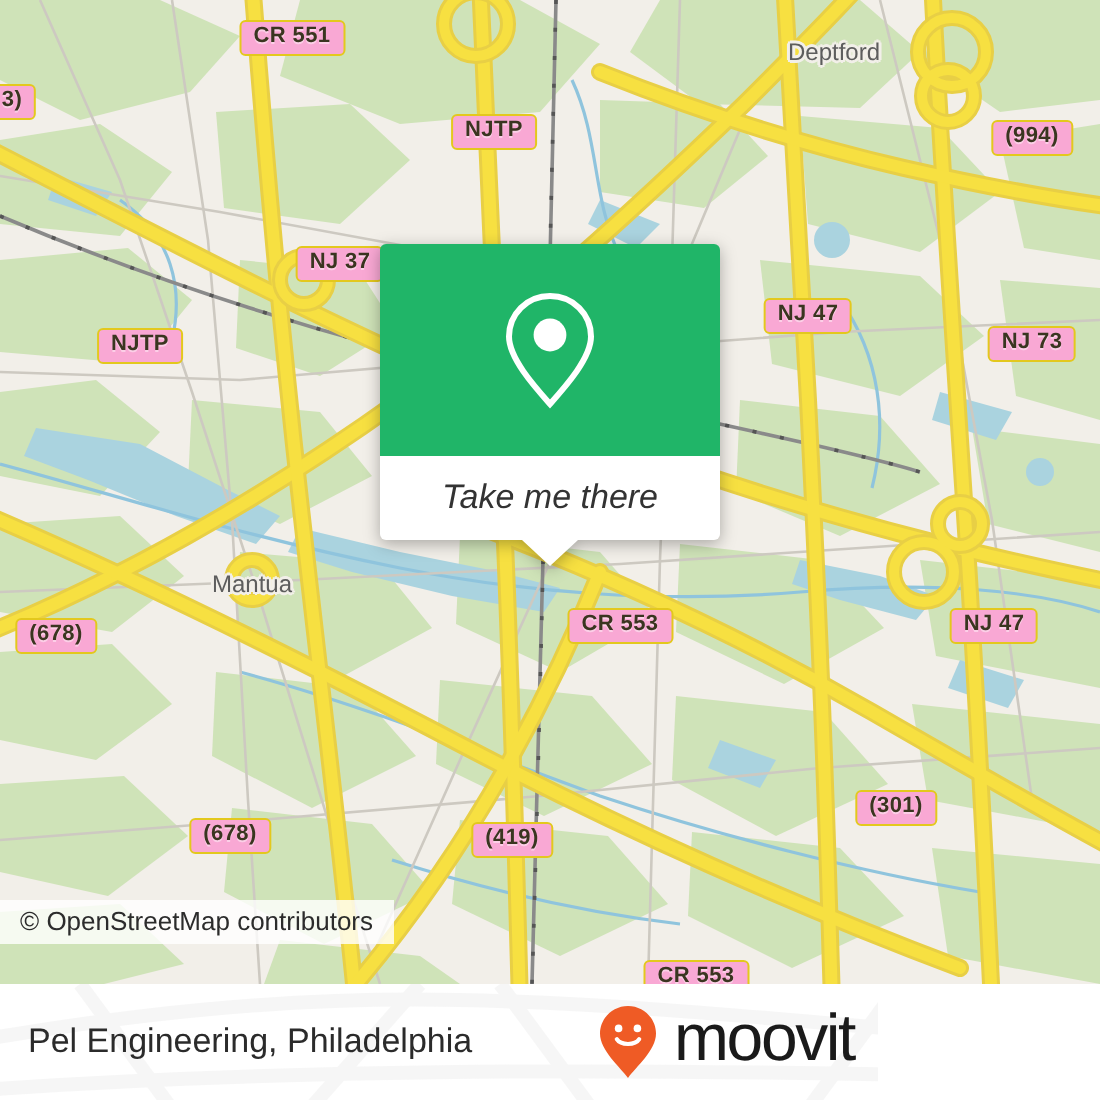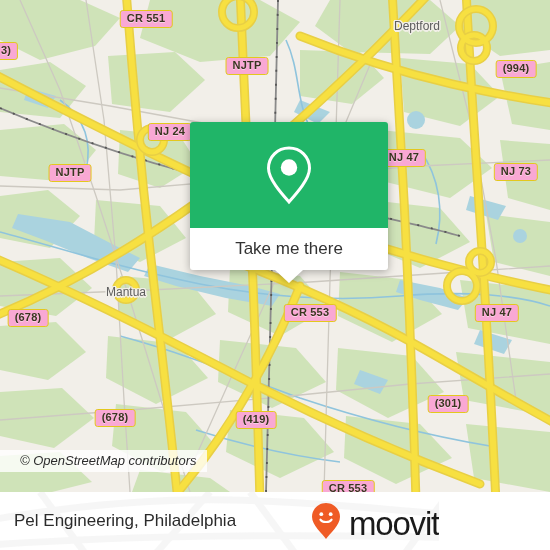--- a/index.html
+++ b/index.html
@@ -51,22 +51,23 @@
     white-space: nowrap;
     text-shadow:
       -1.5px 0 #f2efe9, 1.5px 0 #f2efe9, 0 -1.5px #f2efe9, 0 1.5px #f2efe9,
       -1px -1px #f2efe9, 1px -1px #f2efe9, -1px 1px #f2efe9, 1px 1px #f2efe9;
   }
 
   
   .popup {
     position: absolute;
     left: 190px; top: 122px;
-    width: 198px;
+    width: 170px;
     filter: drop-shadow(0 2px 4px rgba(0,0,0,.30));
+    font-style: italic;
   }
   .popup-top {
     height: 106px;
     background: #20b568;
     border-radius: 3px 3px 0 0;
     display: flex;
     align-items: center;
     justify-content: center;
   }
   .popup-bottom {
@@ -89,23 +90,22 @@
     border-top: 13px solid #ffffff;
   }
 
   
   .attrib {
     position: absolute;
     left: 0; top: 450px;
     background: rgba(255,255,255,.80);
     color: #2c2c2c;
     font-size: 13px;
-    padding: 3px 10px 4px 20px;
+    padding: 3px 10px 4px 10px;
     white-space: nowrap;
-    font-style: italic;
   }
 
   
   .footer {
     position: absolute;
     left: 0; top: 492px;
     width: 439px; height: 58px;
     background: #ffffff;
     overflow: hidden;
   }
@@ -113,24 +113,24 @@
   .footer-title {
     position: absolute;
     left: 14px; top: 50%;
     transform: translateY(-50%);
     font-size: 17px;
     color: #2b2b2b;
     white-space: nowrap;
   }
   .brand {
     position: absolute;
-    right: 0; top: 50%;
+    right: 12px; top: 50%;
     transform: translateY(-50%);
     display: flex;
-    align-items: flex-end;
+    align-items: flex-start;
     gap: 8px;
   }
   .brand-word {
     font-size: 33px;
     color: #1a1a1a;
     letter-spacing: -1.2px;
     line-height: 33px;
   }
 </style>
 </head>
@@ -272,21 +272,21 @@
       </g>
     </svg>
 
     <div class="place" style="left:417px;top:26px">Deptford</div>
     <div class="place" style="left:126px;top:292px">Mantua</div>
 
     <div class="shield" style="left:146px;top:19px">CR 551</div>
     <div class="shield" style="left:6px;top:51px">3)</div>
     <div class="shield" style="left:247px;top:66px">NJTP</div>
     <div class="shield" style="left:516px;top:69px">(994)</div>
-    <div class="shield" style="left:170px;top:132px">NJ 24</div>
+    <div class="shield" style="left:170px;top:132px">NJ 37</div>
     <div class="shield" style="left:404px;top:158px">NJ 47</div>
     <div class="shield" style="left:70px;top:173px">NJTP</div>
     <div class="shield" style="left:516px;top:172px">NJ 73</div>
     <div class="shield" style="left:28px;top:318px">(678)</div>
     <div class="shield" style="left:310px;top:313px">CR 553</div>
     <div class="shield" style="left:497px;top:313px">NJ 47</div>
     <div class="shield" style="left:448px;top:404px">(301)</div>
     <div class="shield" style="left:115px;top:418px">(678)</div>
     <div class="shield" style="left:256px;top:420px">(419)</div>
     <div class="shield" style="left:348px;top:489px">CR 553</div>

